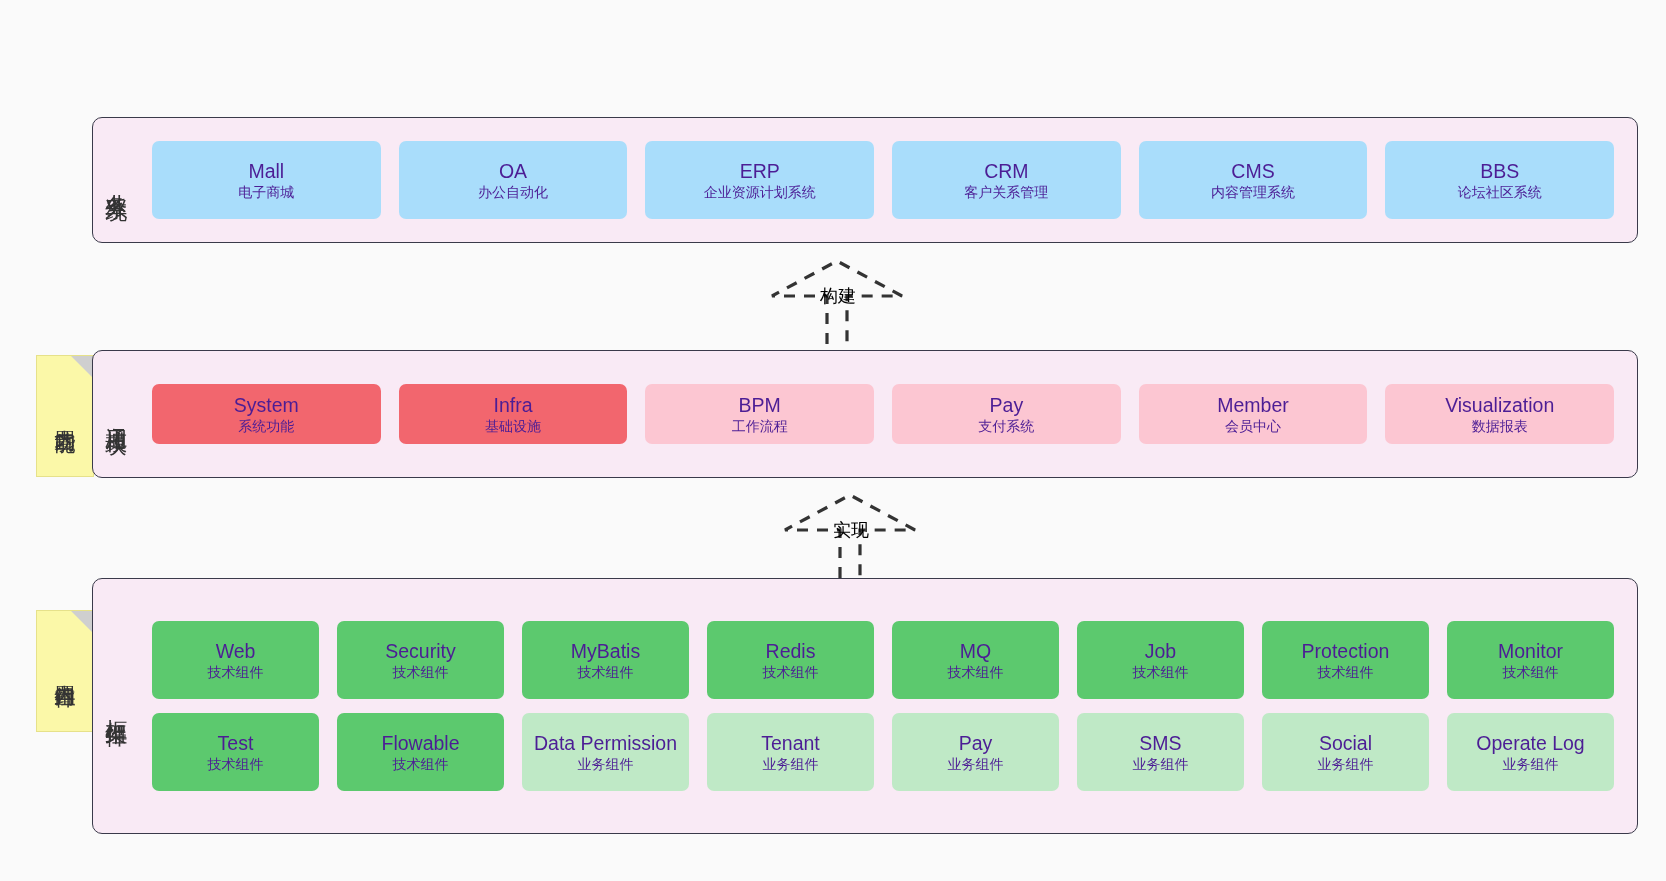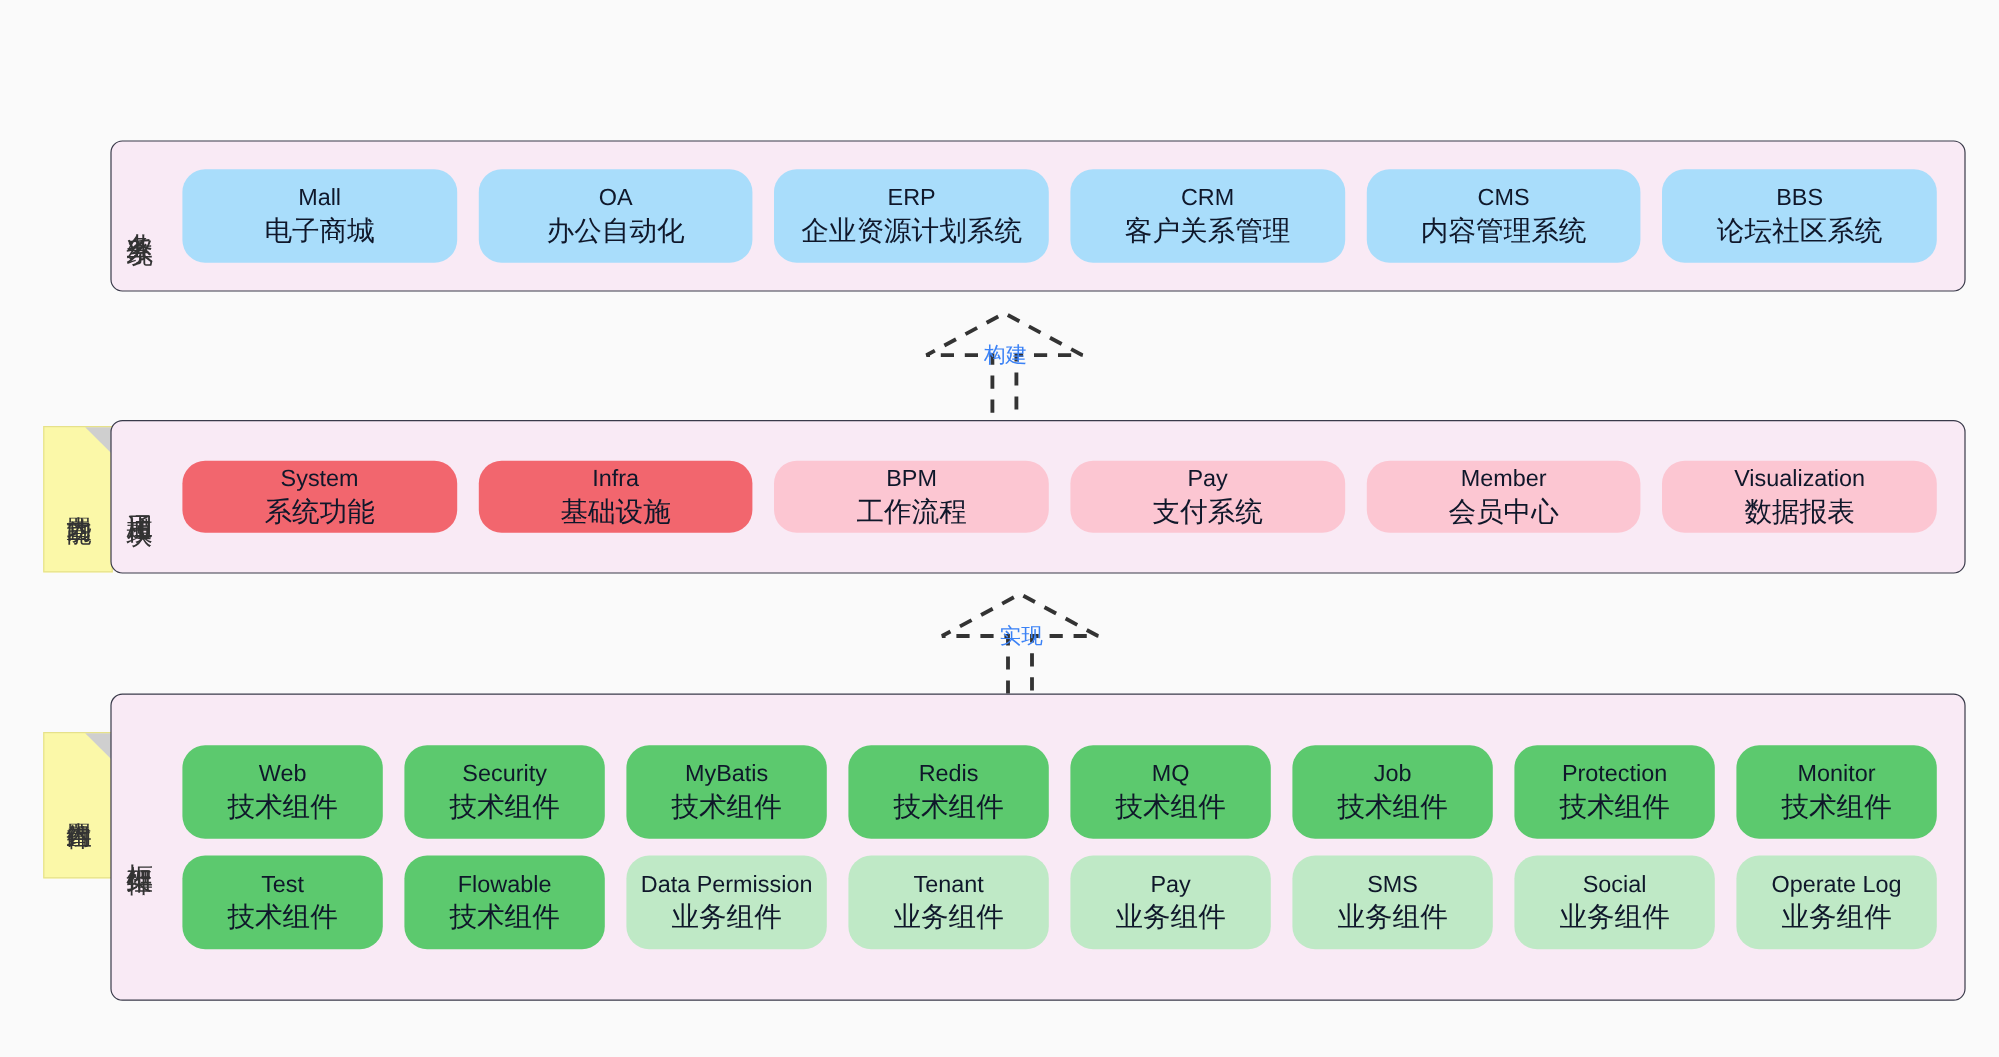--- a/index.html
+++ b/index.html
@@ -58,33 +58,33 @@
   
   .cell{
     flex:1 1 0;
     display:flex;
     justify-content:center;
     padding:0 9px;
     box-sizing:border-box;
   }
   .card{
     width:100%;
-    border-radius:19px;
+    border-radius:7px;
     display:flex;
     flex-direction:column;
     align-items:center;
     justify-content:center;
     font-size:19px;
     line-height:1.28;
-    color:#0f172a;
+    color:#4c1d95;
     box-sizing:border-box;
     padding:4px 6px;
   }
   .card .l1{font-size:19.5px;}
-  .card .l2{font-size:23px;}
+  .card .l2{font-size:14px;}
 
   .h-biz .card{height:78px;}
   .h-mod .card{height:60px;}
   .h-fw  .card{height:78px;}
 
   
   .note{
     position:absolute;
     width:58px;
     background:#fbf8a8;
@@ -109,21 +109,21 @@
     border-top:22px solid #cfcfcf;
   }
   .note .txt{padding-bottom:2px;}
 
   
   .arrow{position:absolute;}
   .arrow svg{display:block;overflow:visible;}
   .arrow .alabel{
     position:absolute;
     font-size:18px;
-    color:#3b82f6;
+    color:#000000;
     background:transparent;
     white-space:nowrap;
     user-select:none;
   }
 </style>
 </head>
 <body>
 
 <div class="layer h-biz" id="band-business" style="left:92px;top:117px;width:1546px;height:126px;">
   <div class="layer-title">业务系统</div>

